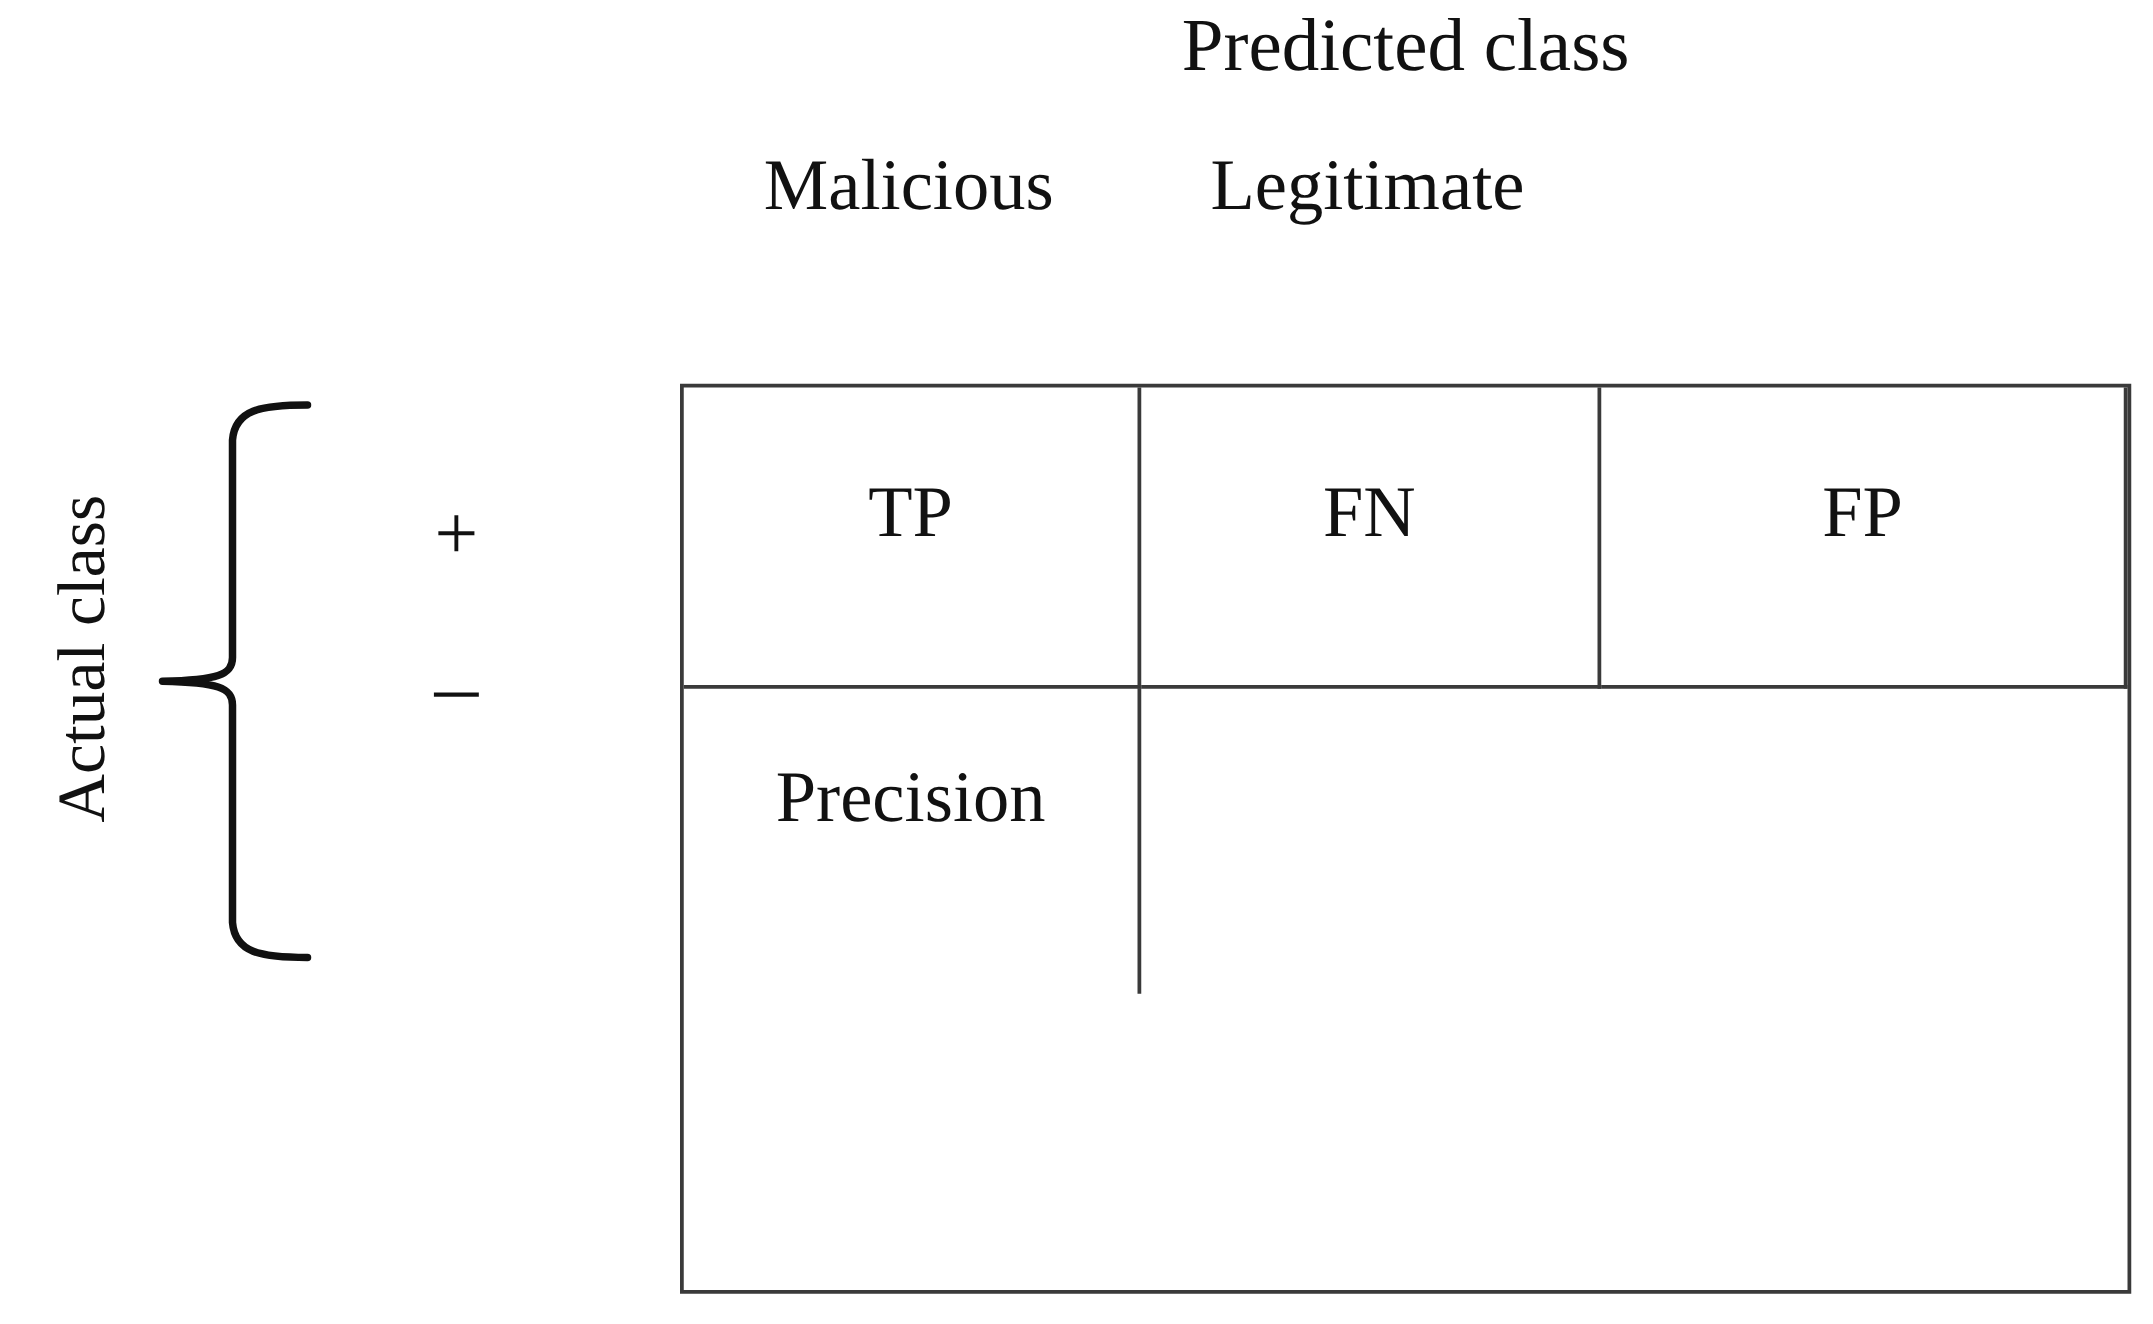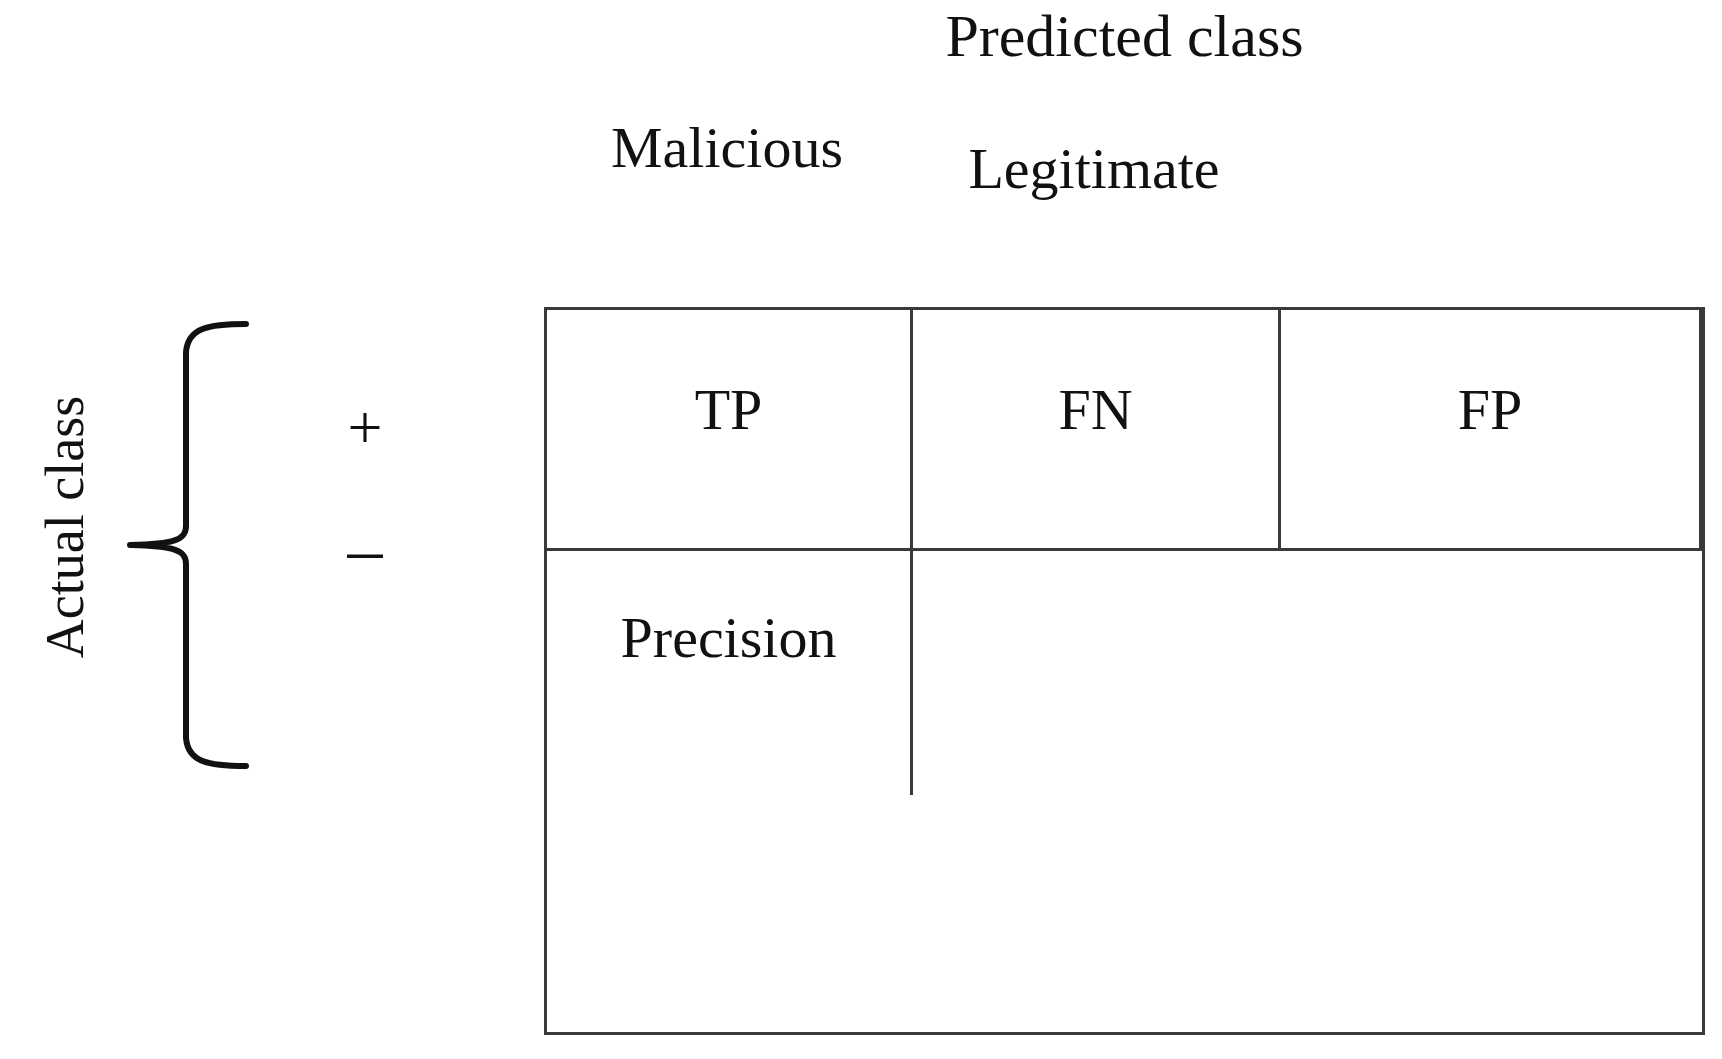--- a/index.html
+++ b/index.html
@@ -30,21 +30,21 @@
   }
   .col-head {
     position: absolute;
     top: 119px;
     font-size: 58px;
     line-height: 1;
     white-space: nowrap;
     text-align: center;
   }
   .col-head.malicious { left: 544px; width: 366px; }
-  .col-head.legitimate { left: 910px; width: 368px; margin-top: 21px; }
+  .col-head.legitimate { left: 910px; width: 368px; }
 
   
   .actual-label {
     position: absolute;
     left: -95px;
     top: 500px;
     width: 320px;
     text-align: center;
     font-size: 54px;
     line-height: 1;

